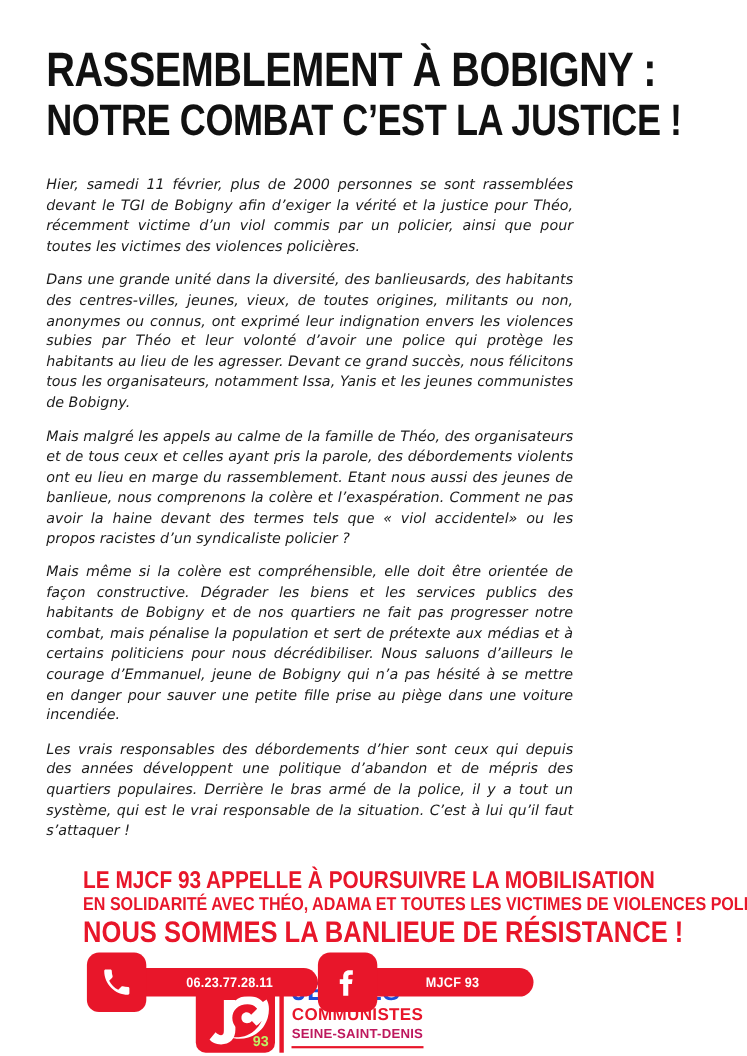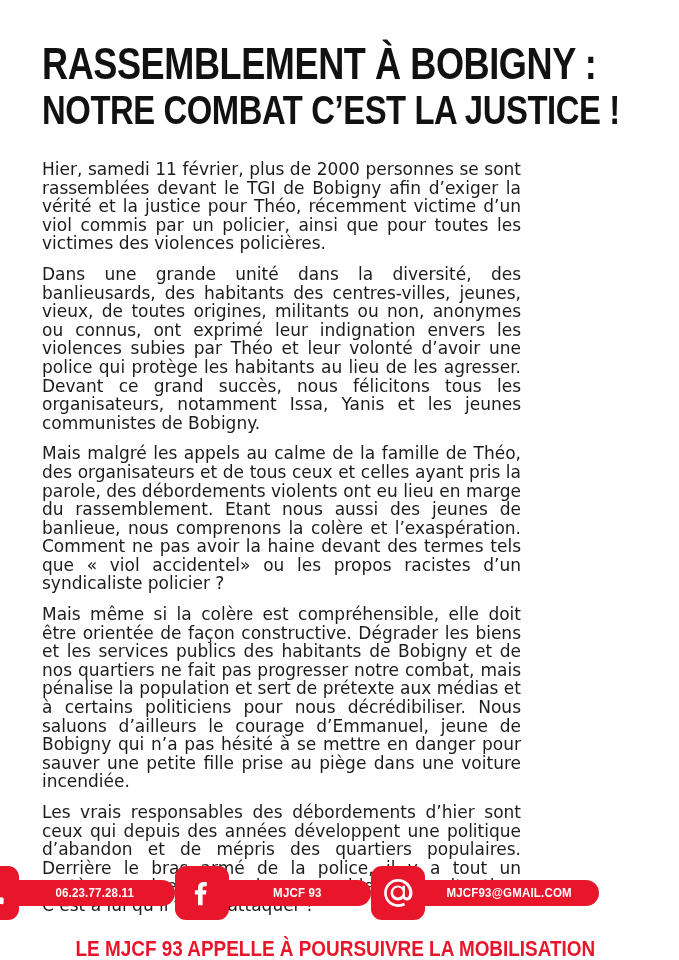--- a/index.html
+++ b/index.html
@@ -44,26 +44,27 @@
     font-size: 40px;
     line-height: 44px;
   }
 
   
   .body-copy {
     margin-top: 28px;
   }
   .para {
     font-family: "DejaVu Sans", sans-serif;
-    font-size: 17px;
+    font-size: 13px;
     line-height: 18.6px;
     text-align: justify;
     color: #1c1c1c;
     margin: 0 0 12px 0;
     hyphens: none;
+    font-style: italic;
   }
   .para:last-child { margin-bottom: 0; }
 
   
   .cta {
     margin-top: 22px;
     text-align: left;
   }
   .cta-line {
     font-family: "Liberation Sans Narrow", "Liberation Sans", sans-serif;
@@ -289,31 +290,16 @@
         <svg width="30" height="30" viewBox="0 0 24 24" aria-hidden="true">
           <path fill="#ffffff" d="M15.8 3.2h-2.6c-2.7 0-4.4 1.8-4.4 4.5v2.1H6.3v3.4h2.5v8.6h3.7v-8.6h2.6
             l0.5-3.4h-3.1V8.1c0-1 0.3-1.6 1.6-1.6h1.7V3.2z"></path>
         </svg>
       </div>
       <div class="contact-pill pill-fb">
         <span>MJCF 93</span>
       </div>
     </div>
 
-    <div class="contact-item">
-      <div class="contact-icon">
-        <svg width="34" height="34" viewBox="0 0 24 24" aria-hidden="true">
-          <path fill="#ffffff" d="M12 2.2C6.6 2.2 2.2 6.6 2.2 12S6.6 21.8 12 21.8c2 0 3.6-0.4 5-1.2
-            l-0.8-1.7c-1.1 0.6-2.4 1-4.2 1-4.4 0-7.9-3.5-7.9-7.9S7.6 4.1 12 4.1s7.9 3.5 7.9 7.9
-            c0 1.9-0.6 3.2-1.8 3.2-0.8 0-1.2-0.5-1.2-1.4V6.9h-1.8v1.2C14.3 7.2 13.2 6.7 12 6.7
-            c-2.9 0-5.2 2.4-5.2 5.3s2.3 5.3 5.2 5.3c1.5 0 2.7-0.6 3.5-1.6 0.5 1 1.5 1.6 2.8 1.6
-            2.4 0 3.9-2.2 3.9-5.3 0-5.4-4.4-9.8-10.2-9.8zm0 13c-1.9 0-3.4-1.6-3.4-3.5
-            S10.1 8.2 12 8.2s3.4 1.6 3.4 3.5S13.9 15.2 12 15.2z"></path>
-        </svg>
-      </div>
-      <div class="contact-pill pill-mail">
-        <span>MJCF93@GMAIL.COM</span>
-      </div>
-    </div>
 
   </div>
 
 </div>
 
 </body></html>

